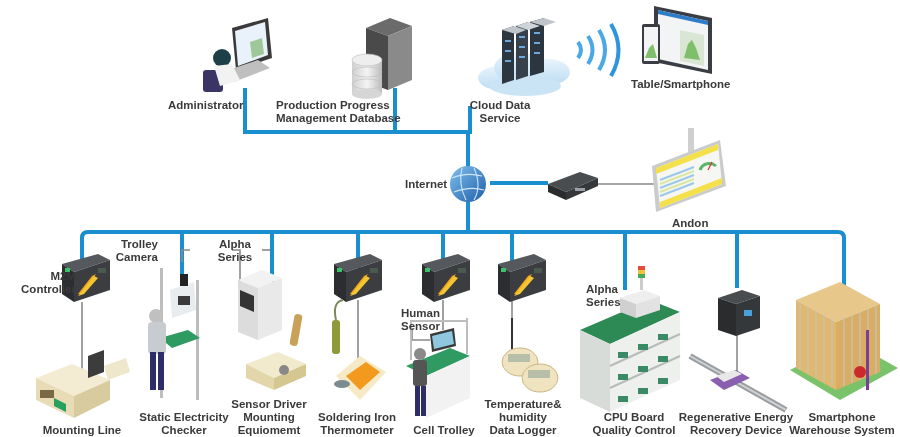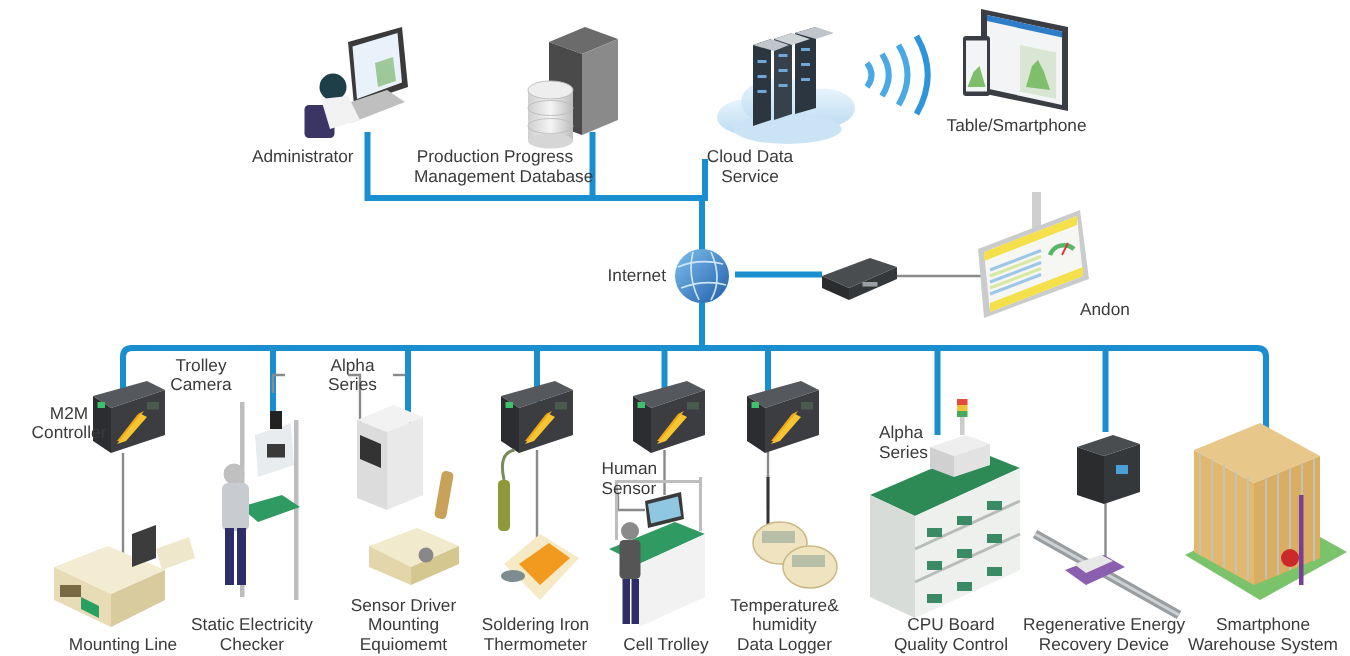--- a/index.html
+++ b/index.html
@@ -1,20 +1,20 @@
 <!DOCTYPE html>
 <html><head>
 <meta charset="utf-8">
 <style>
   html,body{margin:0;padding:0;background:#ffffff;}
   body{width:900px;height:437px;position:relative;overflow:hidden;font-family:"Liberation Sans",sans-serif;color:#333;}
   #canvas{position:absolute;left:0;top:0;width:900px;height:437px;}
-  .lbl{position:absolute;font-size:11.5px;line-height:13px;color:#3a3a3a;white-space:nowrap;}
+  .lbl{position:absolute;font-size:11.5px;line-height:13px;color:#3a3a3a;white-space:nowrap;font-weight:bold;}
   .c{text-align:center;}
-  .r{text-align:center;}
+  .r{text-align:right;}
 </style>
 </head>
 <body>
 
 <svg id="canvas" viewBox="0 0 900 437" xmlns="http://www.w3.org/2000/svg">
   <defs>
     <linearGradient id="globeGrad" x1="0" y1="0" x2="1" y2="1">
       <stop offset="0" stop-color="#7fc0ee"></stop>
       <stop offset="1" stop-color="#1f5ea8"></stop>
     </linearGradient>
@@ -298,21 +298,21 @@
 <div class="lbl r" style="left:276px;top:99px;width:108px;">
   <div>Production Progress</div>
   <div>Management Database</div>
 </div>
 <div class="lbl c" style="left:462px;top:99px;width:76px;">
   <div>Cloud Data</div>
   <div>Service</div>
 </div>
 <div class="lbl" style="left:631px;top:78px;">Table/Smartphone</div>
 <div class="lbl" style="left:405px;top:178px;">Internet</div>
-<div class="lbl" style="left:672px;top:201px;margin-left:48px;">Andon</div>
+<div class="lbl" style="left:672px;top:217px;">Andon</div>
 
 <div class="lbl r" style="left:16px;top:270px;width:60px;">
   <div>M2M</div>
   <div>Controller</div>
 </div>
 <div class="lbl r" style="left:110px;top:238px;width:48px;">
   <div>Trolley</div>
   <div>Camera</div>
 </div>
 <div class="lbl c" style="left:210px;top:238px;width:50px;">
@@ -324,21 +324,21 @@
   <div>Sensor</div>
 </div>
 <div class="lbl" style="left:586px;top:283px;">
   <div>Alpha</div>
   <div>Series</div>
 </div>
 
 <div class="lbl c" style="left:34px;top:424px;width:96px;">
   <div>Mounting Line</div>
 </div>
-<div class="lbl c" style="left:120px;top:411px;width:96px;">
+<div class="lbl c" style="left:136px;top:411px;width:96px;">
   <div>Static Electricity</div>
   <div>Checker</div>
 </div>
 <div class="lbl c" style="left:224px;top:398px;width:90px;">
   <div>Sensor Driver</div>
   <div>Mounting</div>
   <div>Equiomemt</div>
 </div>
 <div class="lbl c" style="left:312px;top:411px;width:90px;">
   <div>Soldering Iron</div>

